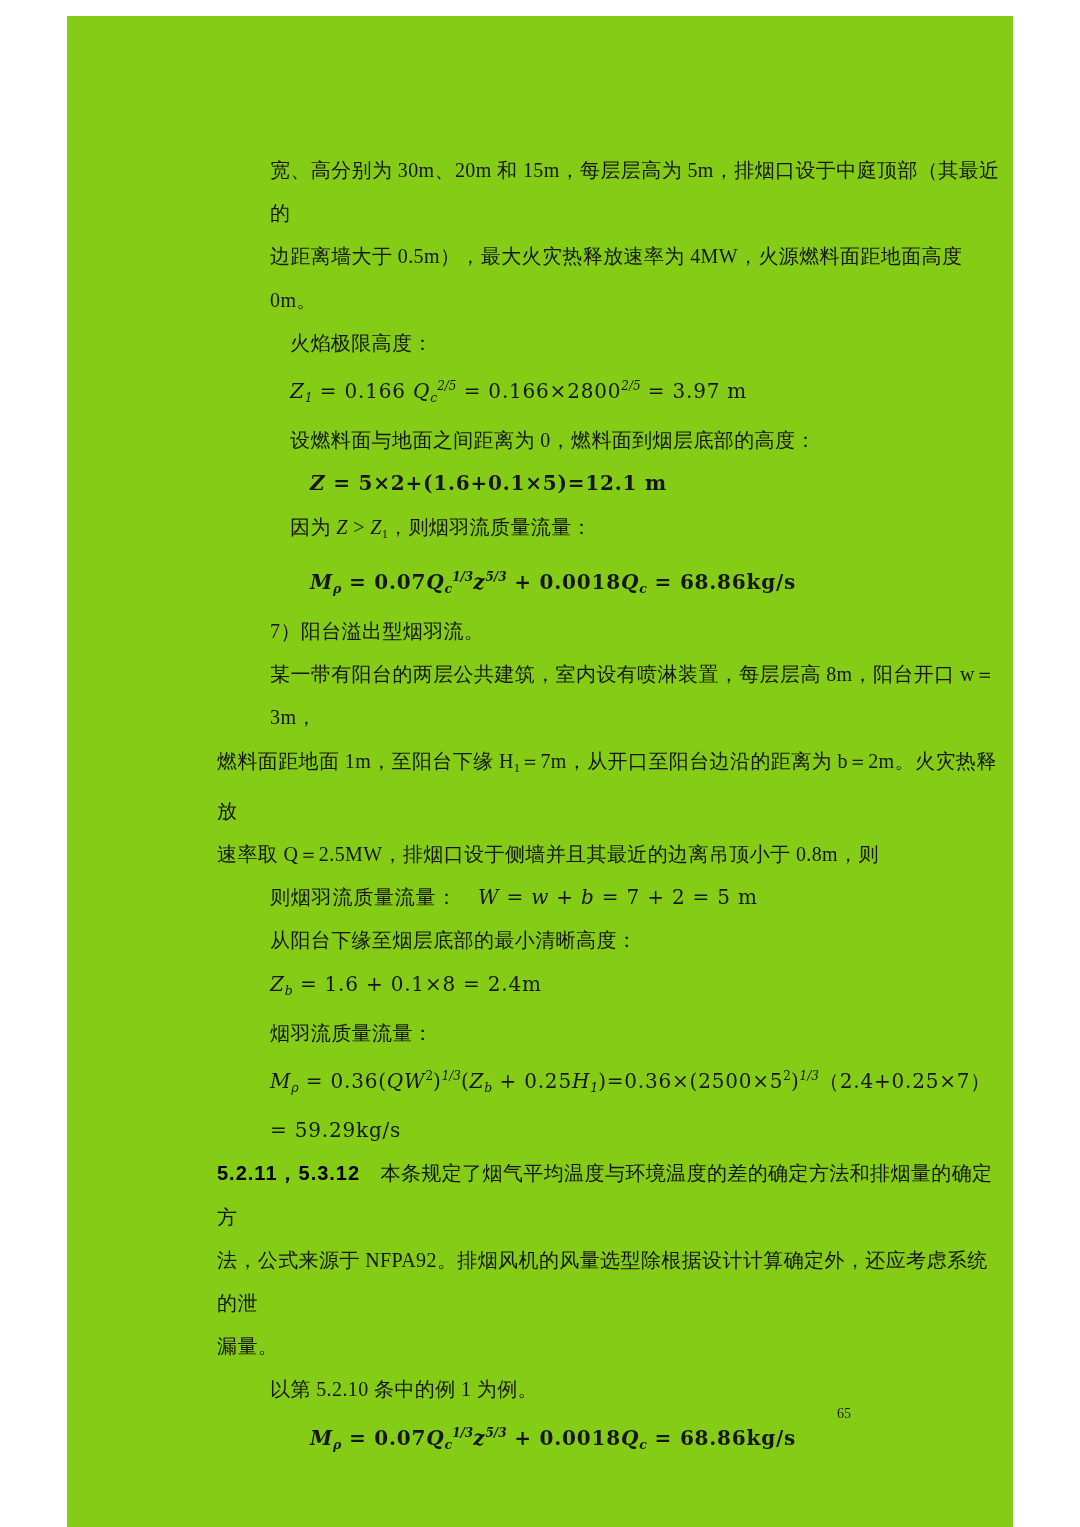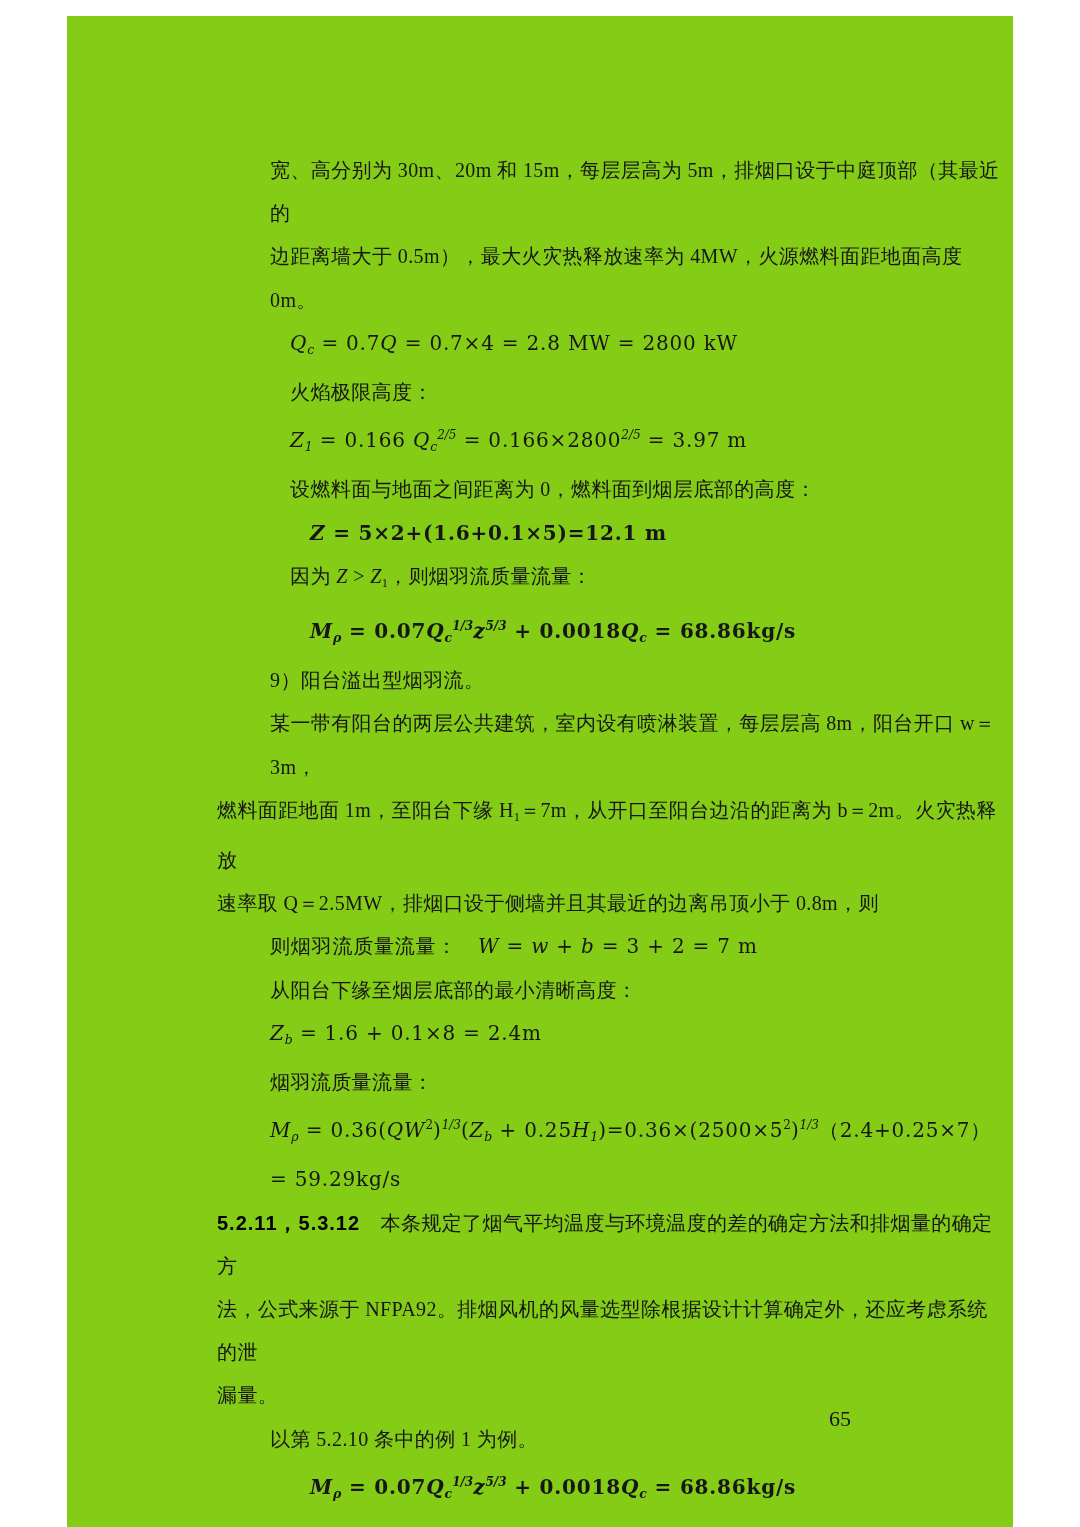--- a/index.html
+++ b/index.html
@@ -36,43 +36,42 @@
     font-weight:700;
     font-family:"Liberation Sans","DejaVu Sans",sans-serif;
     color:#000;
     letter-spacing:1px;
   }
   .sb{font-size:12.5px;vertical-align:-4px;letter-spacing:0;}
   .sp{font-size:12px;vertical-align:8px;letter-spacing:0;}
   .page-number{
     position:absolute;
     top:1390px;right:162px;
-    font-size:22px;
+    font-size:14px;
     color:#1a1a1a;
   }
 </style>
 </head>
 <body>
 
 <div class="page">
   <div class="content">
       <div class="line ind1"><span>宽、高分别为 30m、20m 和 15m，每层层高为 5m，排烟口设于中庭顶部（其最近的</span></div>
       <div class="line ind1"><span>边距离墙大于 0.5m），最大火灾热释放速率为 4MW，火源燃料面距地面高度 0m。</span></div>
-      <div class="line ind2 formula"><span class="it">Q</span><span class="sb it">c</span><span> = 0.7</span><span class="it">Q</span><span> = 0.7×4 = 2.8 MW = 2800 kW</span></div>
       <div class="line ind2"><span>火焰极限高度：</span></div>
       <div class="line ind2 formula"><span class="it">Z</span><span class="sb it">1</span><span> = 0.166 </span><span class="it">Q</span><span class="sb it">c</span><span class="sp it">2/5</span><span> = 0.166×2800</span><span class="sp it">2/5</span><span> = 3.97 m</span></div>
       <div class="line ind2"><span>设燃料面与地面之间距离为 0，燃料面到烟层底部的高度：</span></div>
       <div class="line ind3 formula"><span class="it">Z</span><span> = 5×2+(1.6+0.1×5)=12.1 m</span></div>
       <div class="line ind2"><span>因为 </span><span class="it">Z</span><span> &gt; </span><span class="it">Z</span><span class="sb">1</span><span>，则烟羽流质量流量：</span></div>
       <div class="line ind3 formula"><span class="it">M</span><span class="sb it">ρ</span><span> = 0.07</span><span class="it">Q</span><span class="sb it">c</span><span class="sp it">1/3</span><span class="it">z</span><span class="sp it">5/3</span><span> + 0.0018</span><span class="it">Q</span><span class="sb it">c</span><span> = 68.86kg/s</span></div>
-      <div class="line ind1"><span>9）阳台溢出型烟羽流。</span></div>
+      <div class="line ind1"><span>7）阳台溢出型烟羽流。</span></div>
       <div class="line ind1"><span>某一带有阳台的两层公共建筑，室内设有喷淋装置，每层层高 8m，阳台开口 w＝3m，</span></div>
       <div class="line ind0"><span>燃料面距地面 1m，至阳台下缘 H</span><span class="sb">1</span><span>＝7m，从开口至阳台边沿的距离为 b＝2m。火灾热释放</span></div>
       <div class="line ind0"><span>速率取 Q＝2.5MW，排烟口设于侧墙并且其最近的边离吊顶小于 0.8m，则</span></div>
-      <div class="line ind1 formula"><span>则烟羽流质量流量：　</span><span class="it">W</span><span> = </span><span class="it">w</span><span> + </span><span class="it">b</span><span> = 3 + 2 = 7 m</span></div>
+      <div class="line ind1 formula"><span>则烟羽流质量流量：　</span><span class="it">W</span><span> = </span><span class="it">w</span><span> + </span><span class="it">b</span><span> = 7 + 2 = 5 m</span></div>
       <div class="line ind1"><span>从阳台下缘至烟层底部的最小清晰高度：</span></div>
       <div class="line ind1 formula"><span class="it">Z</span><span class="sb it">b</span><span> = 1.6 + 0.1×8 = 2.4m</span></div>
       <div class="line ind1"><span>烟羽流质量流量：</span></div>
       <div class="line ind1 formula"><span class="it">M</span><span class="sb it">ρ</span><span> = 0.36(</span><span class="it">QW</span><span class="sp">2</span><span>)</span><span class="sp it">1/3</span><span>(</span><span class="it">Z</span><span class="sb it">b</span><span> + 0.25</span><span class="it">H</span><span class="sb it">1</span><span>)=0.36×(2500×5</span><span class="sp">2</span><span>)</span><span class="sp it">1/3</span><span>（2.4+0.25×7） = 59.29kg/s</span></div>
       <div class="line ind0"><span class="bh">5.2.11，5.3.12</span><span>　本条规定了烟气平均温度与环境温度的差的确定方法和排烟量的确定方</span></div>
       <div class="line ind0"><span>法，公式来源于 NFPA92。排烟风机的风量选型除根据设计计算确定外，还应考虑系统的泄</span></div>
       <div class="line ind0"><span>漏量。</span></div>
       <div class="line ind1"><span>以第 5.2.10 条中的例 1 为例。</span></div>
       <div class="line ind3 formula"><span class="it">M</span><span class="sb it">ρ</span><span> = 0.07</span><span class="it">Q</span><span class="sb it">c</span><span class="sp it">1/3</span><span class="it">z</span><span class="sp it">5/3</span><span> + 0.0018</span><span class="it">Q</span><span class="sb it">c</span><span> = 68.86kg/s</span></div>
     </div>

